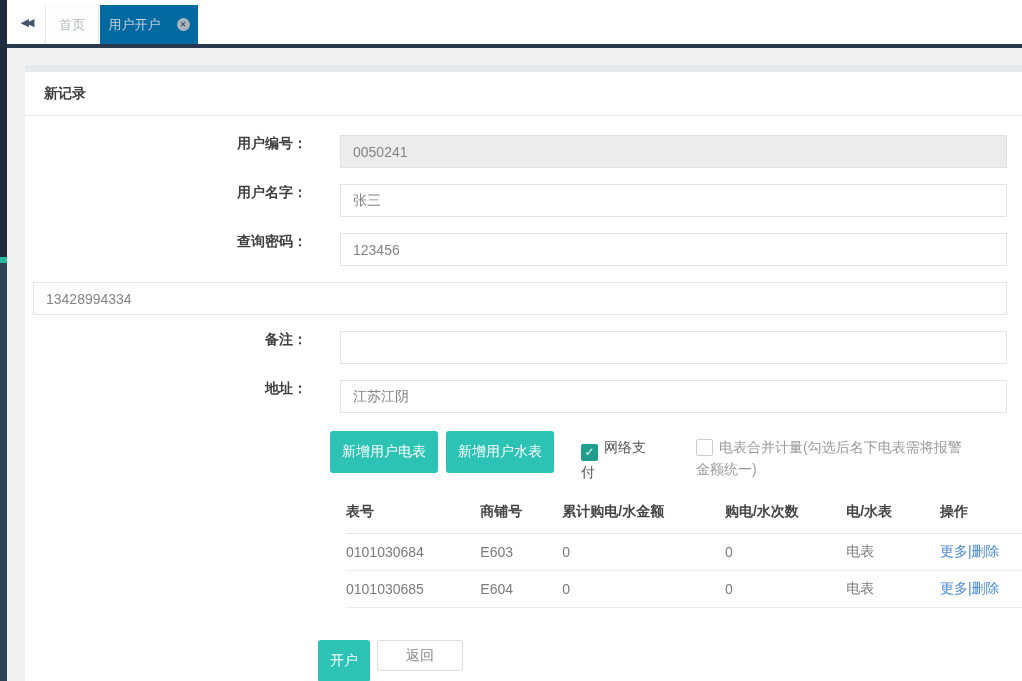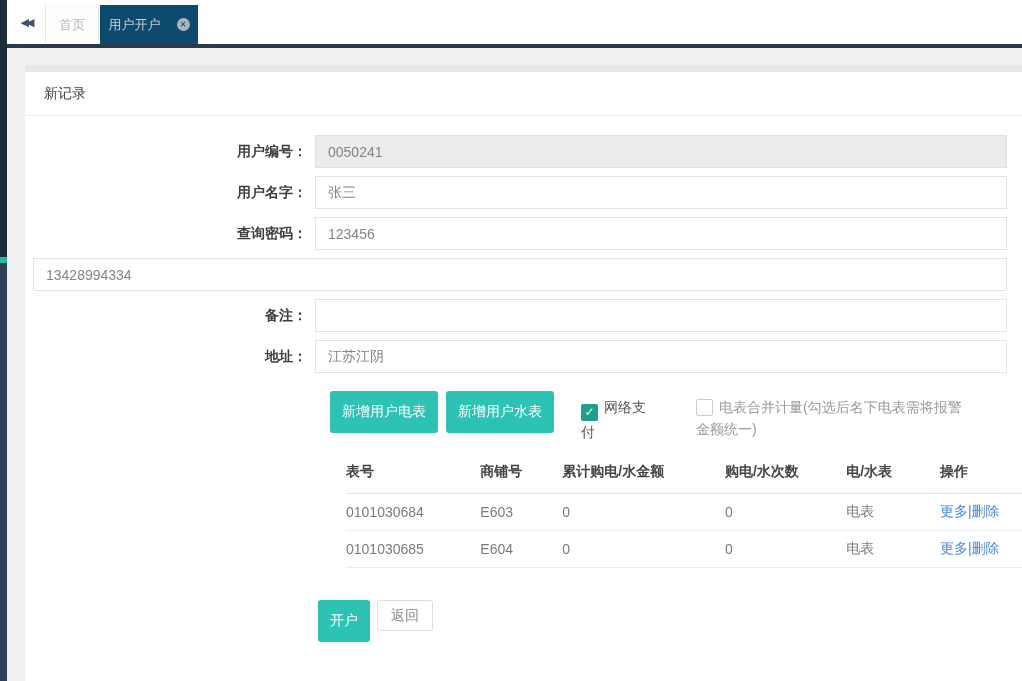--- a/index.html
+++ b/index.html
@@ -10,32 +10,32 @@
   .side-strip { position:absolute; left:0; top:0; width:7px; height:681px; display:flex; flex-direction:column; z-index:5; }
   .side-strip .seg-top { height:257px; background:#1e2d3d; }
   .side-strip .seg-accent { height:6px; background:#26b99a; }
   .side-strip .seg-bottom { flex:1; background:#2e4257; }
 
   
   .tabbar { position:absolute; left:7px; top:0; right:0; height:44px; background:#ffffff; }
   .collapse-btn { position:absolute; left:0; top:0; width:38px; height:44px; display:flex; align-items:center; justify-content:center; color:#44546a; font-size:11px; letter-spacing:-3px; cursor:pointer; }
   .tab { position:absolute; top:5px; height:39px; display:flex; align-items:center; justify-content:center; font-size:13px; cursor:pointer; }
   .tab-home { left:38px; width:54px; background:#fdfdfd; border-left:1px solid #e8e8e8; border-right:1px solid #e8e8e8; color:#b3b9bf; }
-  .tab-active { left:93px; width:98px; background:#0c4a6e; color:#c8d0d8; gap:16px; }
+  .tab-active { left:93px; width:98px; background:#0369a1; color:#c8d0d8; gap:16px; }
   .tab-close { width:13px; height:13px; border-radius:50%; background:#a9b4bd; color:#2a3a4e; font-size:8px; line-height:13px; text-align:center; font-weight:bold; cursor:pointer; }
   .navy-bar { position:absolute; top:44px; left:0; right:0; height:4px; background:#2a3a4e; }
 
   
   .panel-top-shadow { position:absolute; top:65px; left:25px; right:0; height:7px; background:#e6e9ec; }
   .panel { position:absolute; top:72px; left:25px; right:0; bottom:0; background:#ffffff; }
-  .panel-title { padding:13px 25px 12px 19px; font-size:14px; font-weight:normal; color:#404040; border-bottom:1px solid #ededed; }
+  .panel-title { padding:13px 25px 12px 19px; font-size:14px; font-weight:bold; color:#404040; border-bottom:1px solid #ededed; }
 
   
   .form { padding-top:19px; }
-  .form-row { display:flex; align-items:center; height:33px; margin-bottom:8px; }
+  .form-row { display:flex; height:33px; margin-bottom:16px;gap:25px; }
   .form-label { width:282px; text-align:right; font-size:14px; font-weight:bold; color:#3e3e3e; flex:none; }
   .form-input { flex:1; margin-left:8px; margin-right:15px; height:33px; border:1px solid #e3e3e3; padding:0 12px; font-size:14px; color:#848484; background:#fff; outline:none; font-family:inherit; }
   .form-input:disabled { background:#ececec; border-color:#e0e0e0; color:#848484; }
 
   
   .actions-row { margin:18px 15px 0 305px; display:flex; align-items:flex-start; }
   .btn-teal { background:#2cc3b4; color:#fff; border:none; height:42px; padding:0 12px; font-size:14px; border-radius:3px; cursor:pointer; font-family:inherit; }
   .btn-gap { margin-left:8px; }
   .cb-group { font-size:14px; line-height:22px; margin-top:5px; }
   .cb-group1 { margin-left:27px; width:76px; color:#555555; }
@@ -48,21 +48,21 @@
   .table-wrap { margin:16px 15px 0 293px; }
   table { width:100%; border-collapse:collapse; table-layout:fixed; font-size:14px;margin-left:28px; }
   th { text-align:left; font-weight:bold; color:#444444; padding:4px 0 12px 0; border-bottom:1px solid #e3e3e3; }
   td { color:#7b7b7b; padding:9px 0; border-bottom:1px solid #ececec; }
   .c1{width:19.5%} .c2{width:11.9%} .c3{width:23.6%} .c4{width:17.6%} .c5{width:13.6%}
   td a { color:#4a89dc; text-decoration:none; cursor:pointer; }
   .link-sep { color:#4a89dc; }
 
   
   .footer-row { margin:32px 0 0 293px; display:flex; }
-  .btn-plain { background:#fff; border:1px solid #dcdcdc; color:#888888; height:31px; padding:0 13px; font-size:14px; border-radius:3px; margin-left:7px; cursor:pointer; font-family:inherit; }
+  .btn-plain { background:#fff; border:1px solid #dcdcdc; color:#888888; height:31px; padding:0 28px; font-size:14px; border-radius:3px; margin-left:7px; cursor:pointer; font-family:inherit; }
 </style>
 </head>
 <body>
 
 <div class="side-strip">
   <div class="seg-top"></div>
   <div class="seg-accent"></div>
   <div class="seg-bottom"></div>
 </div>
 

